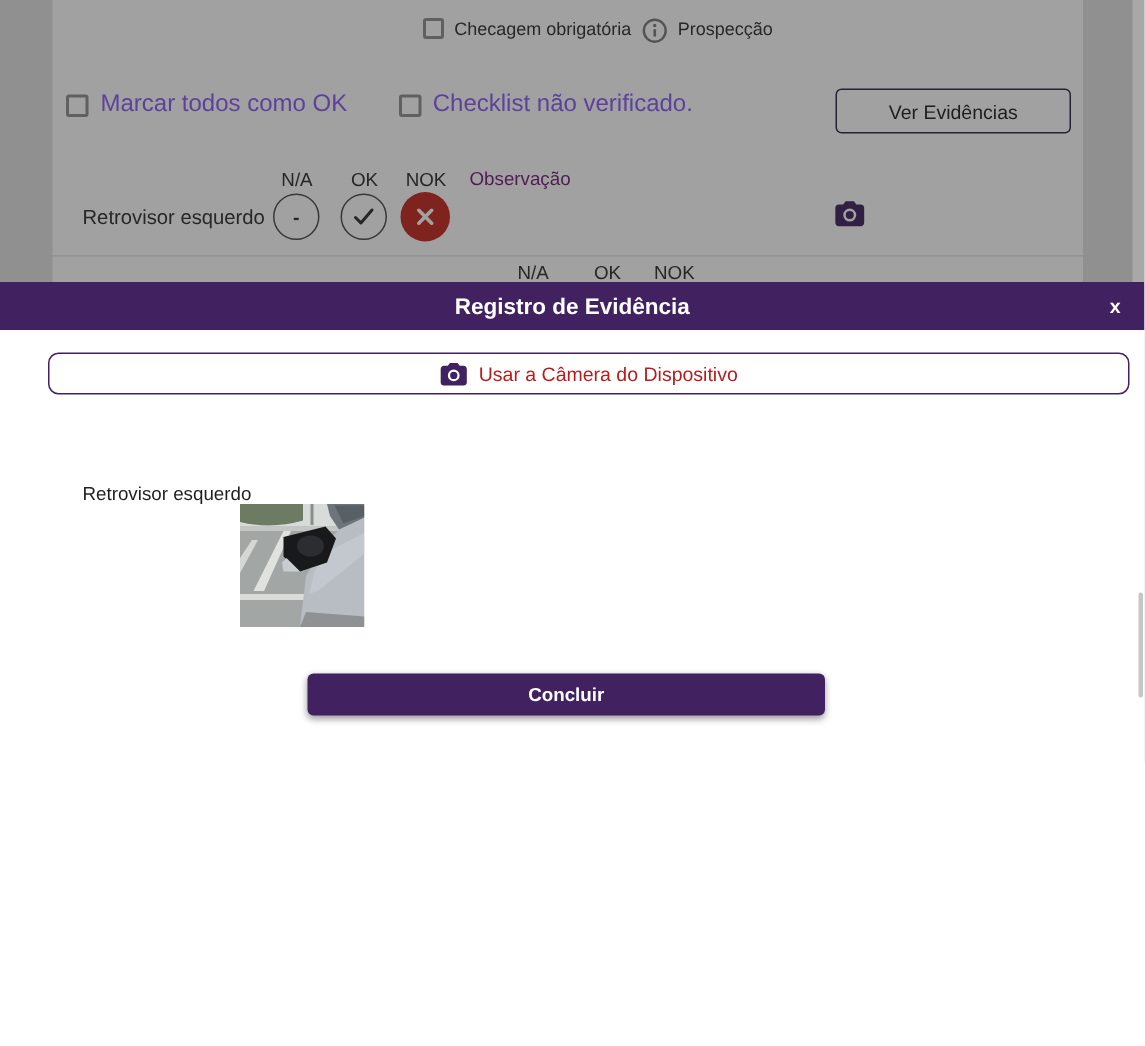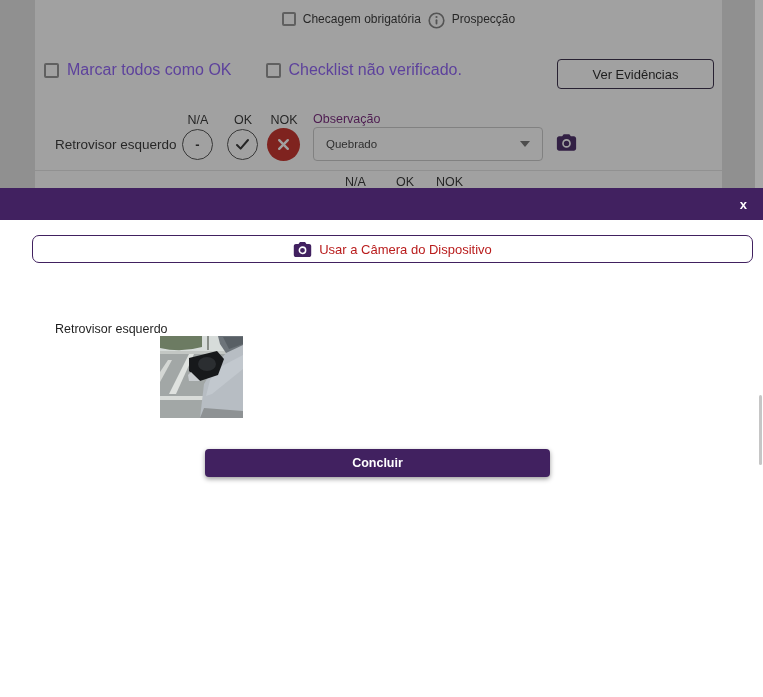--- a/index.html
+++ b/index.html
@@ -99,44 +99,41 @@
       </svg>
     </span>
     <span class="circle nok" style="left:232px;">
       <svg width="13" height="13" viewBox="0 0 13 13">
         <line x1="2.2" y1="2.2" x2="10.8" y2="10.8" stroke="#ffffff" stroke-width="2.4" stroke-linecap="round"></line>
         <line x1="10.8" y1="2.2" x2="2.2" y2="10.8" stroke="#ffffff" stroke-width="2.4" stroke-linecap="round"></line>
       </svg>
     </span>
 
     <span class="obs-label">Observação</span>
-    <div class="obs-select">
-      <span class="obs-value">Quebrado</span>
-      <span class="chevron"></span>
-    </div>
 
     <span class="cam-btn-row">
       <svg width="21" height="19" viewBox="0 0 24 21">
         <path fill="#412160" d="M8.8 1 L7 3.4 H3.6 C2.2 3.4 1 4.6 1 6 V17.4 C1 18.8 2.2 20 3.6 20 H20.4 C21.8 20 23 18.8 23 17.4 V6 C23 4.6 21.8 3.4 20.4 3.4 H17 L15.2 1 Z"></path>
         <circle cx="12" cy="11.5" r="4" fill="none" stroke="#ffffff" stroke-width="1.9"></circle>
       </svg>
     </span>
 
     <div class="divider"></div>
 
     <span class="next-head" style="left:310px;">N/A</span>
     <span class="next-head" style="left:361px;">OK</span>
     <span class="next-head" style="left:401px;">NOK</span>
   </div>
 
   <div class="dim-overlay"></div>
   <div class="page-scroll-track"></div>
 
   <div class="modal">
     <div class="modal-header">
+      <span class="modal-title">Registro de Evidência</span>
       <span class="modal-close">x</span>
     </div>
 
     <button class="btn-use-camera">
       <svg width="19" height="17" viewBox="0 0 24 21">
         <path fill="#412160" d="M8.8 1 L7 3.4 H3.6 C2.2 3.4 1 4.6 1 6 V17.4 C1 18.8 2.2 20 3.6 20 H20.4 C21.8 20 23 18.8 23 17.4 V6 C23 4.6 21.8 3.4 20.4 3.4 H17 L15.2 1 Z"></path>
         <circle cx="12" cy="11.5" r="4" fill="none" stroke="#ffffff" stroke-width="1.9"></circle>
       </svg>
       <span>Usar a Câmera do Dispositivo</span>
     </button>

